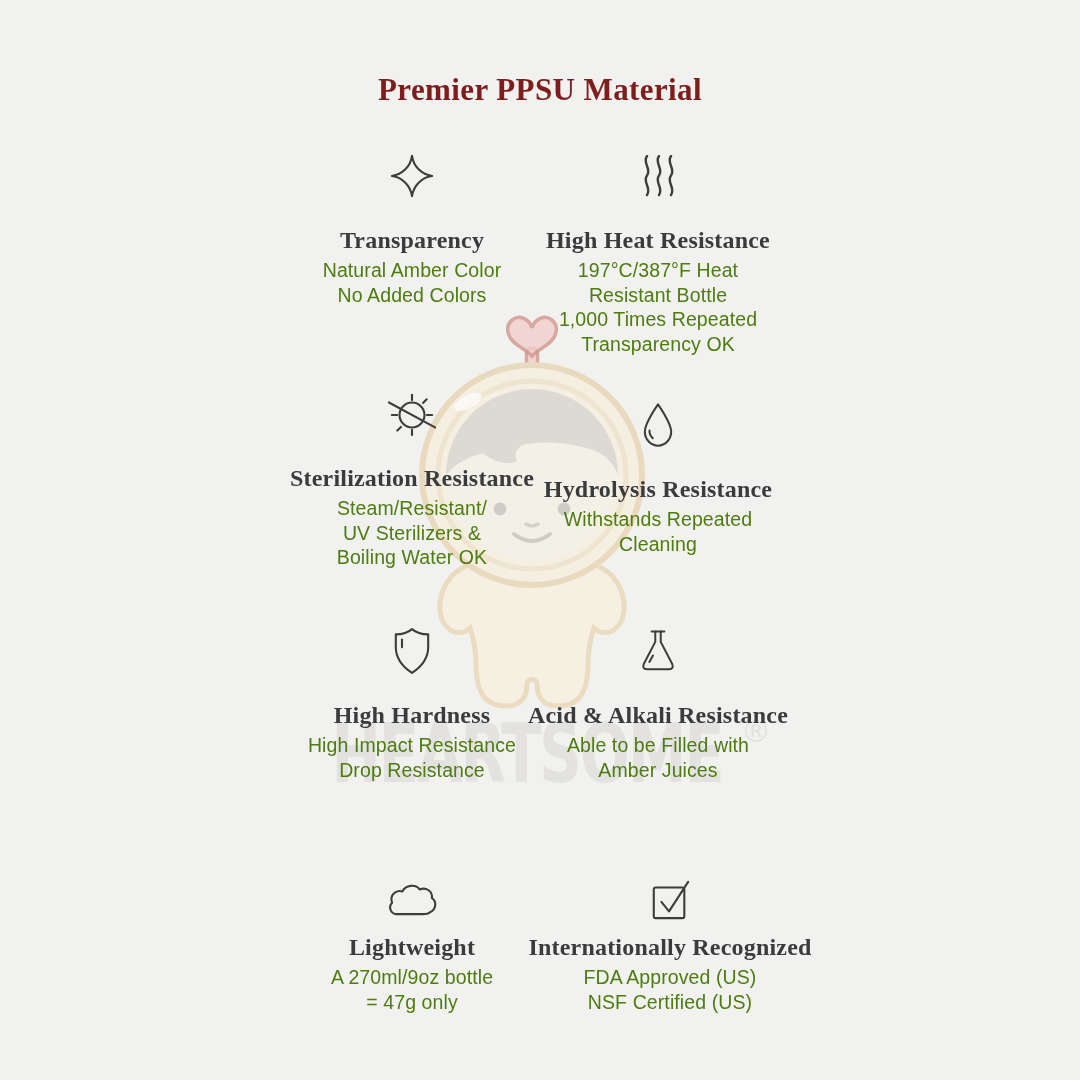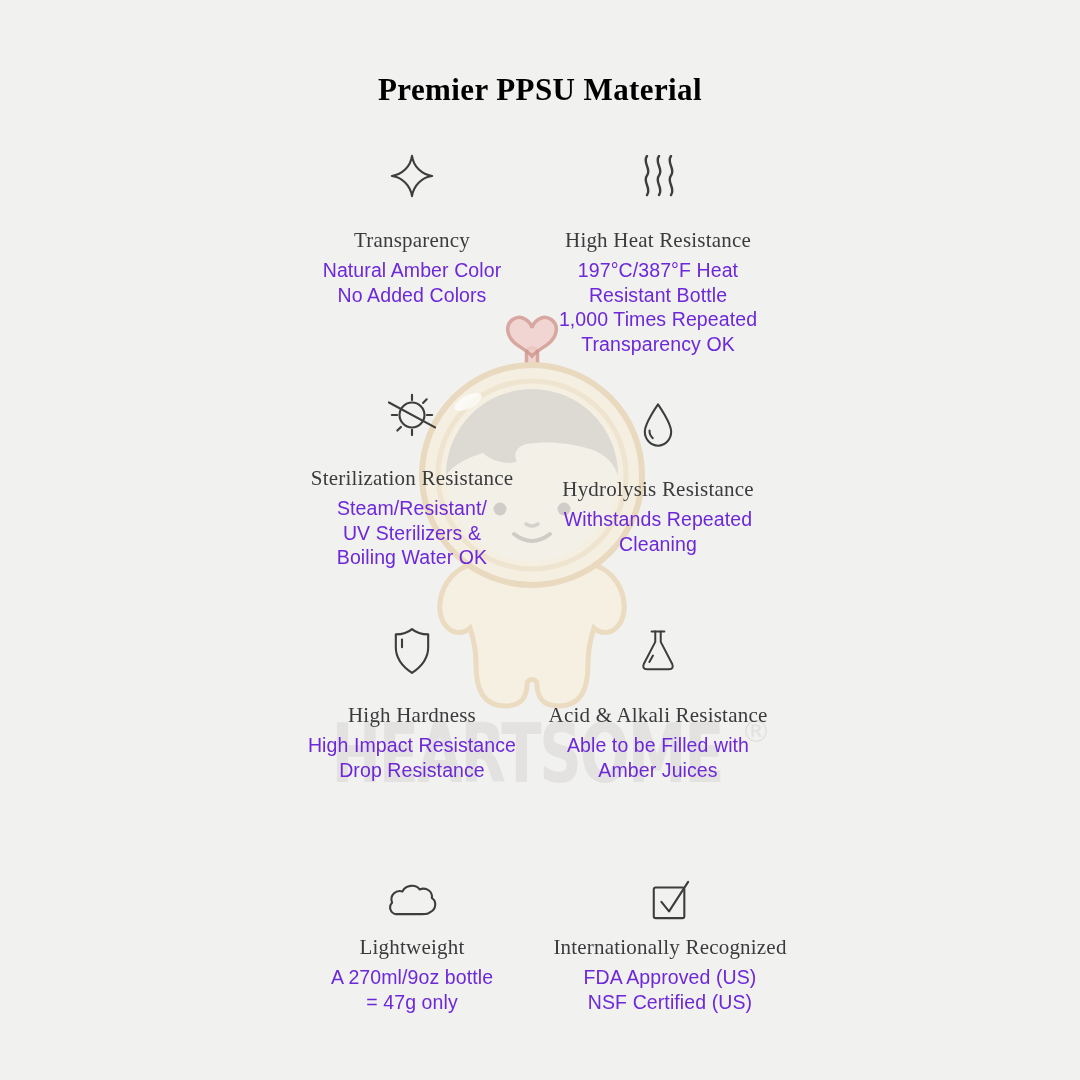--- a/index.html
+++ b/index.html
@@ -4,21 +4,21 @@
 <style>
   html,body{margin:0;padding:0;}
   body{
     width:1080px;height:1080px;position:relative;overflow:hidden;
     background:#f1f1ef;
     font-family:"Liberation Sans","DejaVu Sans",sans-serif;
   }
   .page-title{
     position:absolute;top:50px;left:0;width:1080px;text-align:center;
     font-family:"Liberation Serif","DejaVu Serif",serif;
-    font-size:31px;font-weight:700;letter-spacing:.4px;color:#000000;
+    font-size:31px;font-weight:700;letter-spacing:.4px;color:#7f1d1d;
     line-height:38px;
   }
   
   .mascot{position:absolute;left:340px;top:302px;width:395px;height:420px;z-index:0;opacity:.9;}
   .brand-mark{
     position:absolute;left:527px;top:713px;z-index:1;
     transform:translateX(-50%) scaleX(.72);transform-origin:center top;
     font-family:"DejaVu Sans",sans-serif;font-weight:700;
     font-size:82px;line-height:82px;letter-spacing:-3px;color:#e3e2e0;
     white-space:nowrap;
@@ -34,25 +34,25 @@
   }
   .icon{
     height:48px;display:flex;align-items:center;justify-content:center;
     margin-bottom:26px;
   }
   .feature.tight .icon{margin-bottom:10px;}
   .icon svg{stroke:#3d3d3b;fill:none;stroke-width:2.2;stroke-linecap:round;stroke-linejoin:round;}
   .feature h3{
     margin:0 0 4px 0;
     font-family:"Liberation Serif","DejaVu Serif",serif;
-    font-size:21px;font-weight:400;letter-spacing:.2px;color:#3a3b3d;
+    font-size:24px;font-weight:700;letter-spacing:.2px;color:#3a3b3d;
     line-height:28px;
   }
   .feature .l{
-    margin:0;font-size:19.5px;line-height:24.5px;color:#6d28d9;letter-spacing:.1px;
+    margin:0;font-size:19.5px;line-height:24.5px;color:#4d7c0f;letter-spacing:.1px;
   }
 </style>
 </head>
 <body>
 
 <svg class="mascot" viewBox="0 0 395 420">
   <rect x="186.5" y="46" width="11" height="44" rx="5" fill="#f0cbc7" stroke="#cd8b81" stroke-width="3.5" opacity=".8"></rect>
   <path d="M192,54 C185,46 170,42 168,30 C166,19 177,12 185,17 C189,19.5 191.5,23 192,26 C192.5,23 195,19.5 199,17 C207,12 218,19 216,30 C214,42 199,46 192,54 Z" fill="#f0cbc7" stroke="#cd8b81" stroke-width="3.5" opacity=".8"></path>
   <path d="M150,258 C128,261 112,268 104,286 C97,302 99,318 108,326 C114,332 124,332 130,326
            C134,338 136,350 136,362 C136,386 142,404 166,404 C181,404 187,395 187,382

